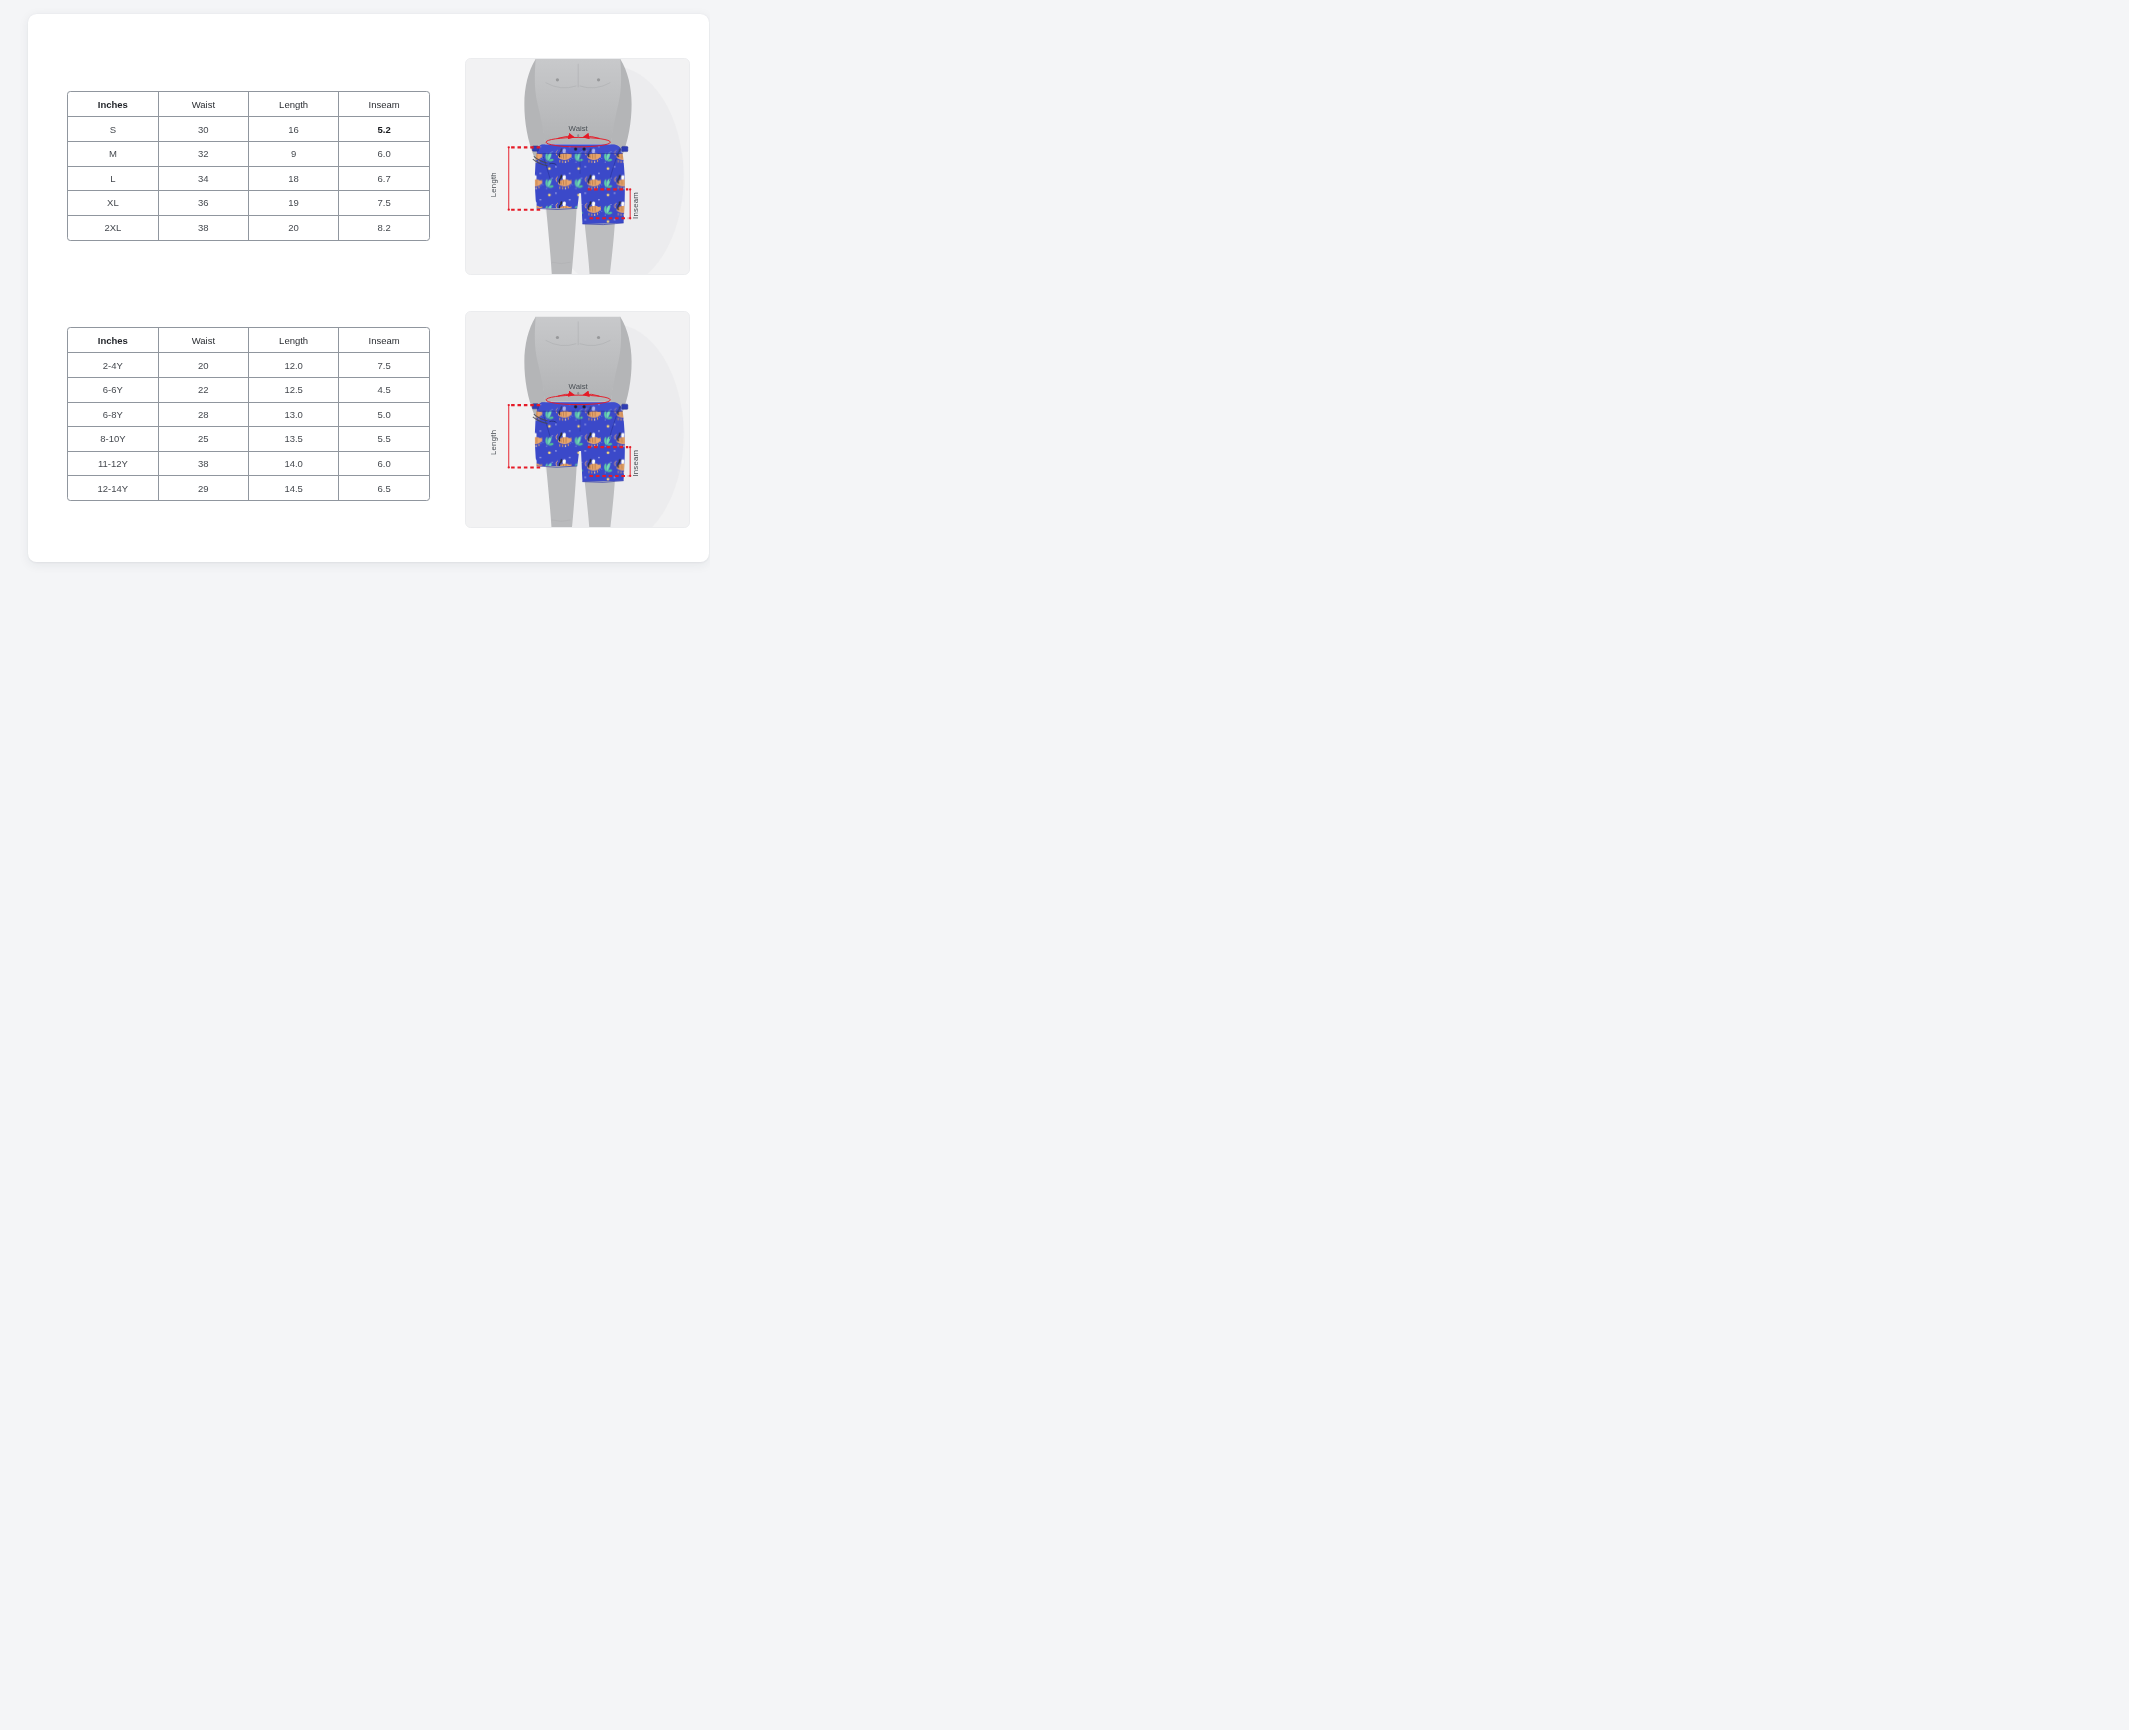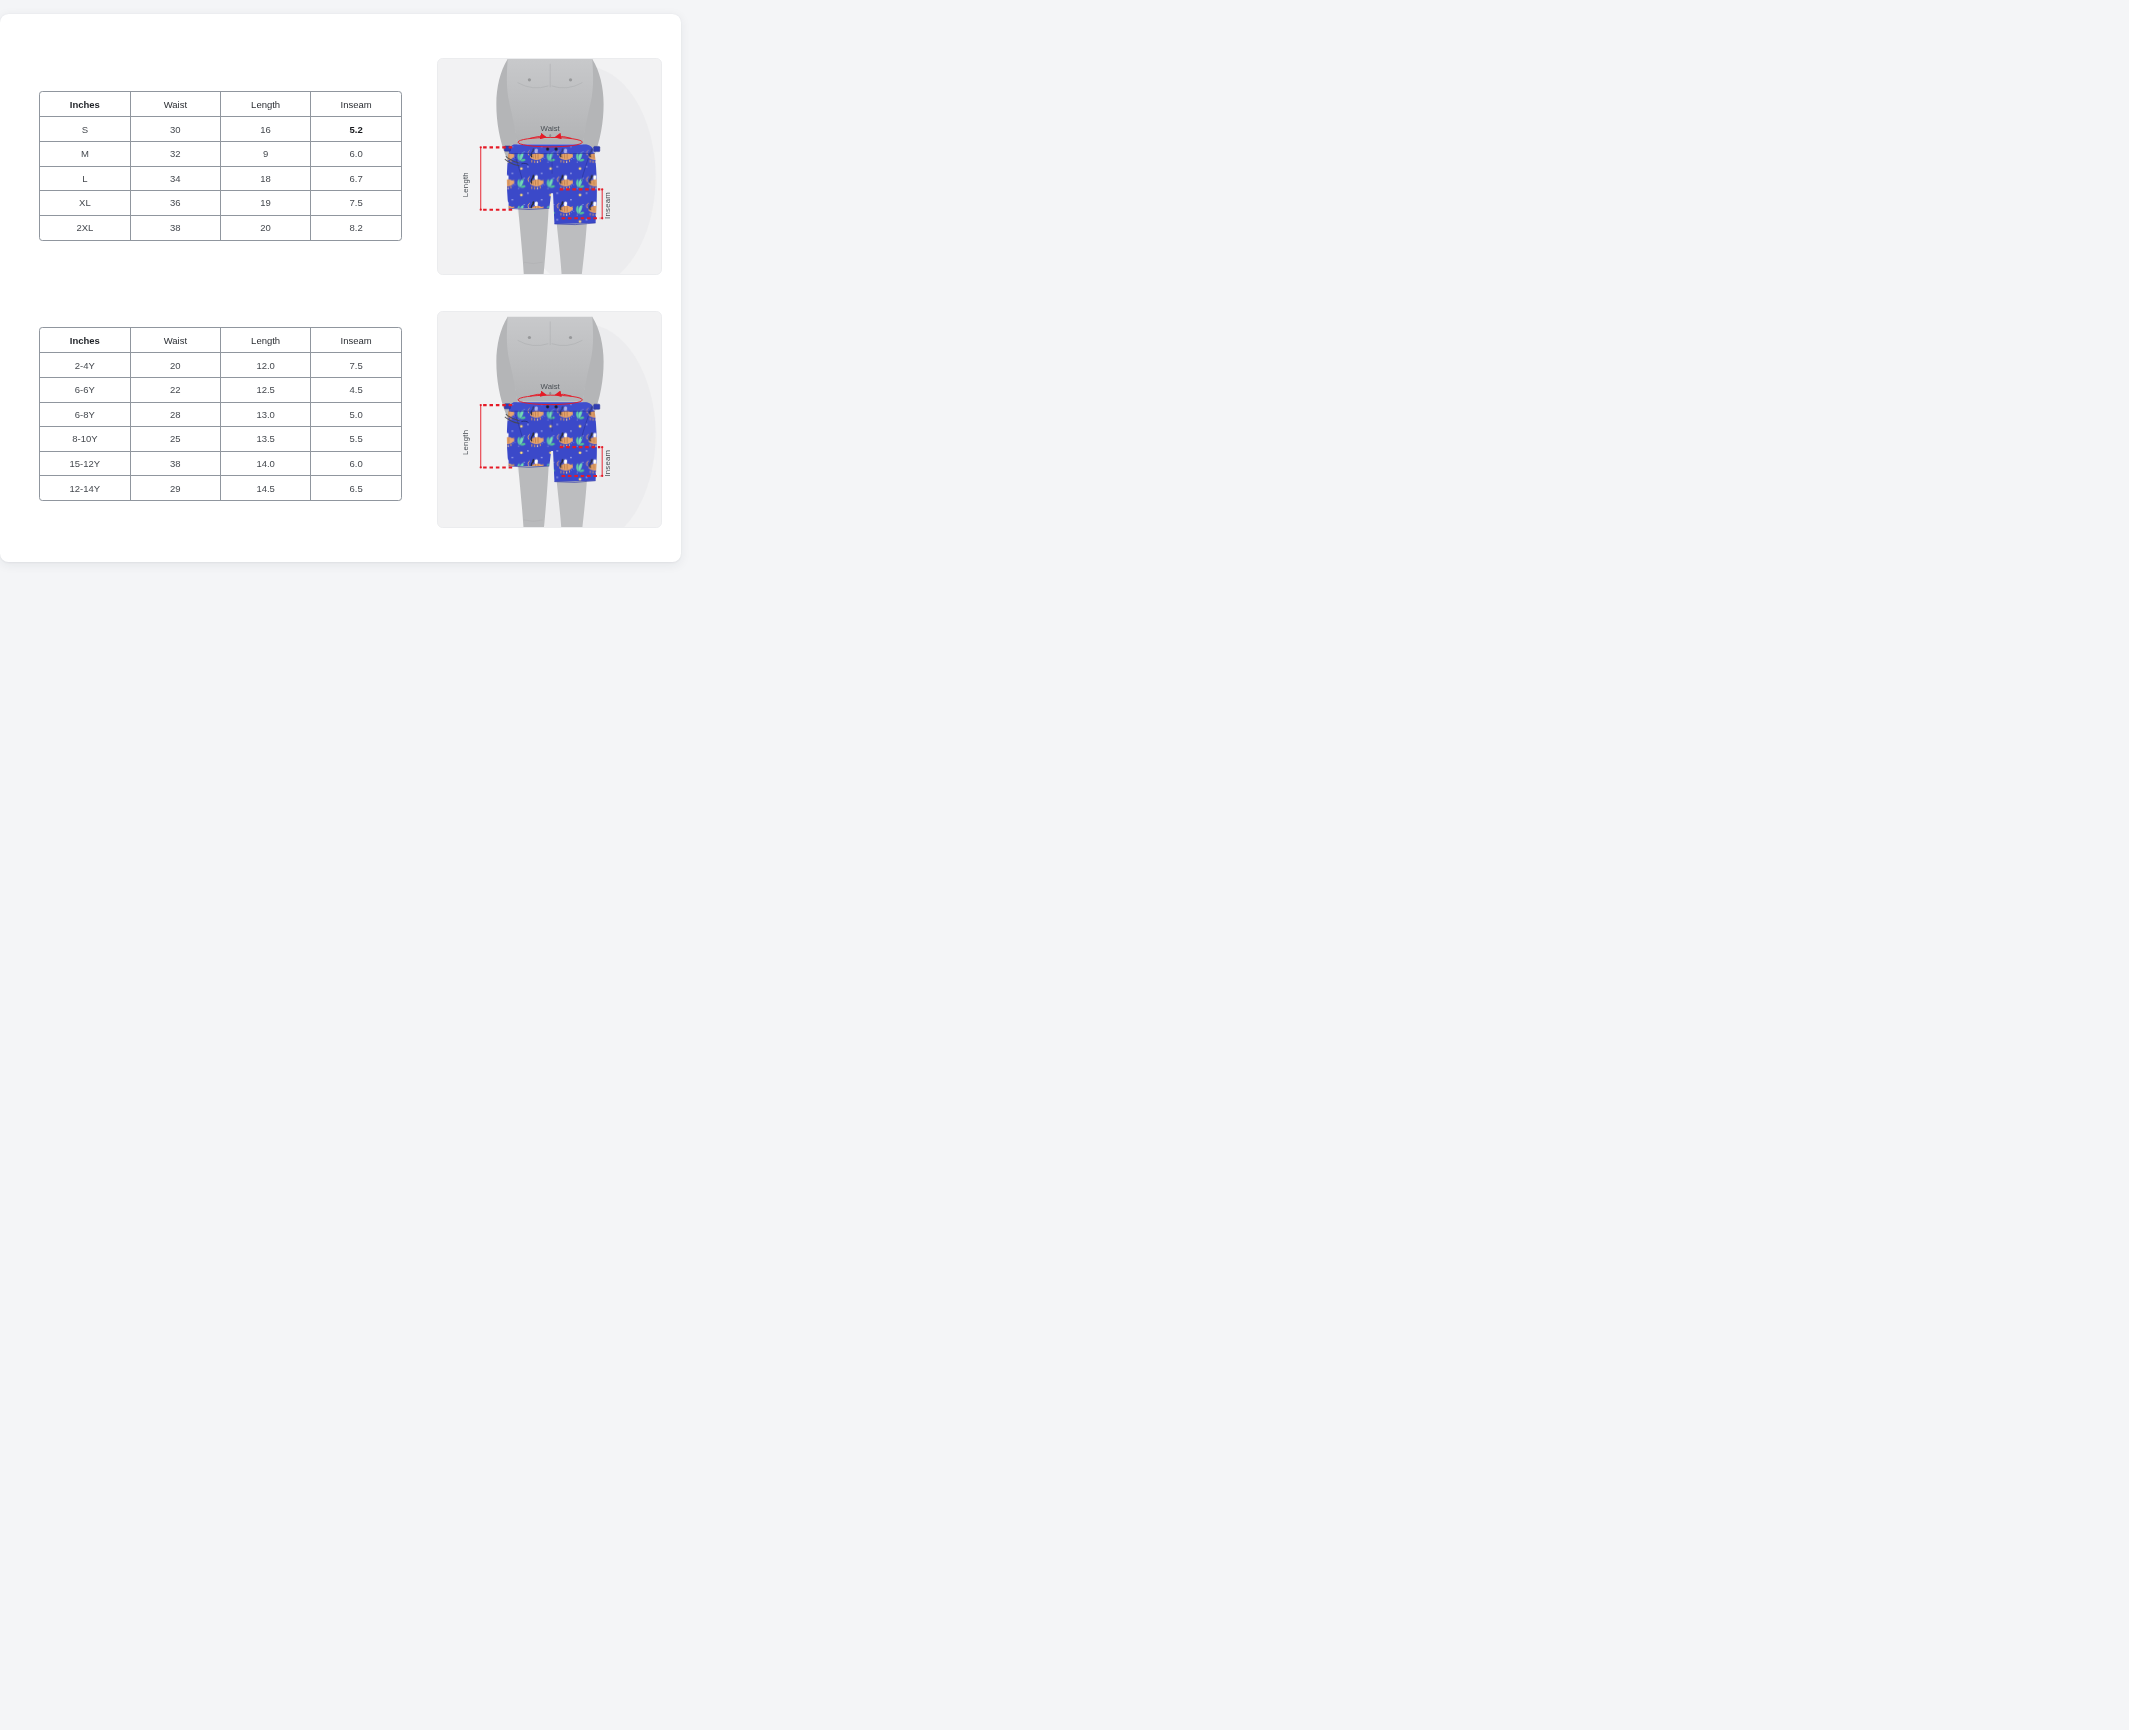--- a/index.html
+++ b/index.html
@@ -10,21 +10,21 @@
     --page_bg:#f4f5f7; --card_bg:#ffffff;
   }
   *{box-sizing:border-box;margin:0;padding:0}
   html,body{width:710px;height:577px}
   body{
     background:var(--page_bg);
     font-family:"Liberation Sans","DejaVu Sans",sans-serif;
     position:relative;overflow:hidden;
   }
   .card{
-    position:absolute;left:0;top:14.3px;width:681px;height:548px;
+    position:absolute;left:28px;top:14.3px;width:681px;height:548px;
     background:var(--card_bg);border-radius:8.6px;
     box-shadow:0 2.9px 10.5px rgba(30,40,60,.07),0 0.5px 1.9px rgba(30,40,60,.05);
   }
   .tbl{
     position:absolute;width:363px;background:#fff;
     border:0.7px solid var(--table_border);border-radius:3.3px;overflow:hidden;
   }
   .tbl table{width:100%;border-collapse:collapse;table-layout:fixed}
   .tbl th,.tbl td{
     height:24.6px;text-align:center;vertical-align:middle;font-size:9.5px;
@@ -197,21 +197,21 @@
         <td>13.0</td>
         <td>5.0</td>
       </tr>
       <tr>
         <td>8-10Y</td>
         <td>25</td>
         <td>13.5</td>
         <td>5.5</td>
       </tr>
       <tr>
-        <td>15-12Y</td>
+        <td>11-12Y</td>
         <td>38</td>
         <td>14.0</td>
         <td>6.0</td>
       </tr>
       <tr>
         <td>12-14Y</td>
         <td>29</td>
         <td>14.5</td>
         <td>6.5</td>
       </tr>

